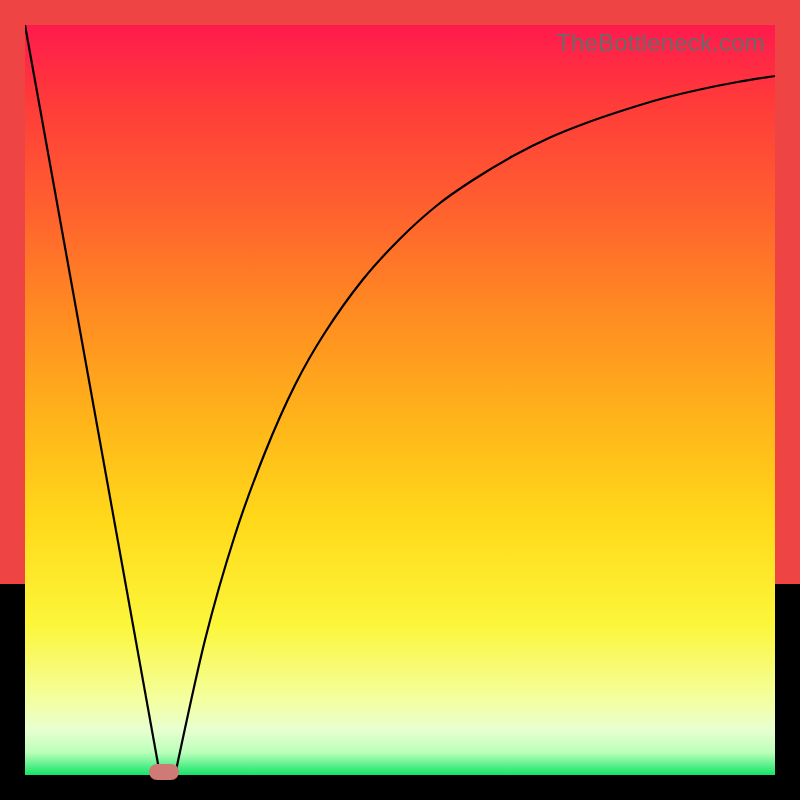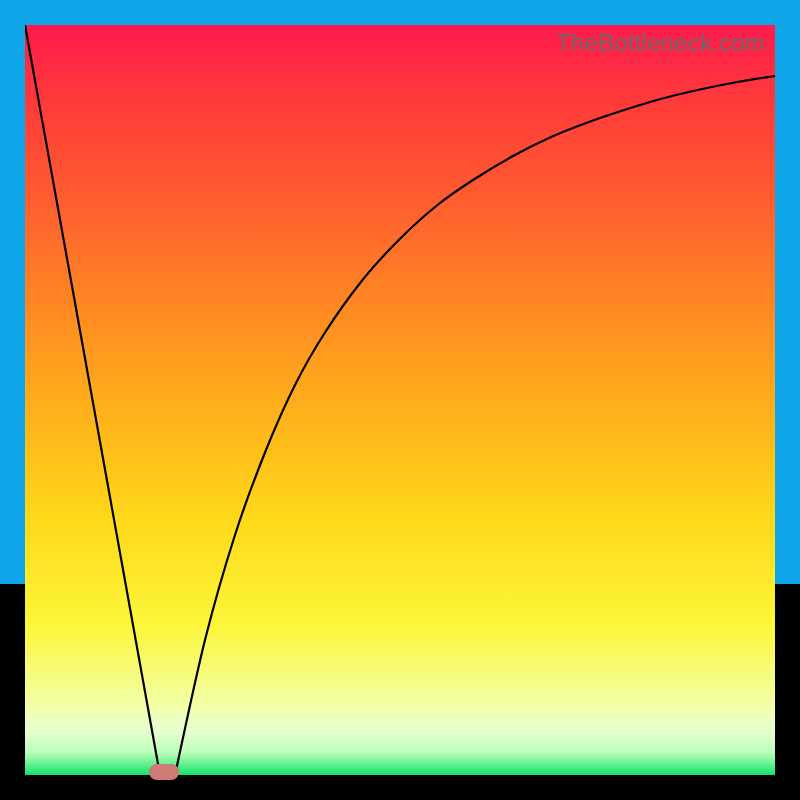--- a/index.html
+++ b/index.html
@@ -8,21 +8,21 @@
     width: 800px;
     height: 800px;
     overflow: hidden;
     background: #000;
     font-family: Arial, Helvetica, sans-serif;
   }
   .frame {
     position: relative;
     width: 800px;
     height: 584px;
-    background: #0ea5e9;
+    background: #ef4444;
   }
   .plot {
     position: absolute;
     left: 25px;
     top: 25px;
     width: 750px;
     height: 750px;
     background: linear-gradient(
       to bottom,
       #ff1a4d 0%,

